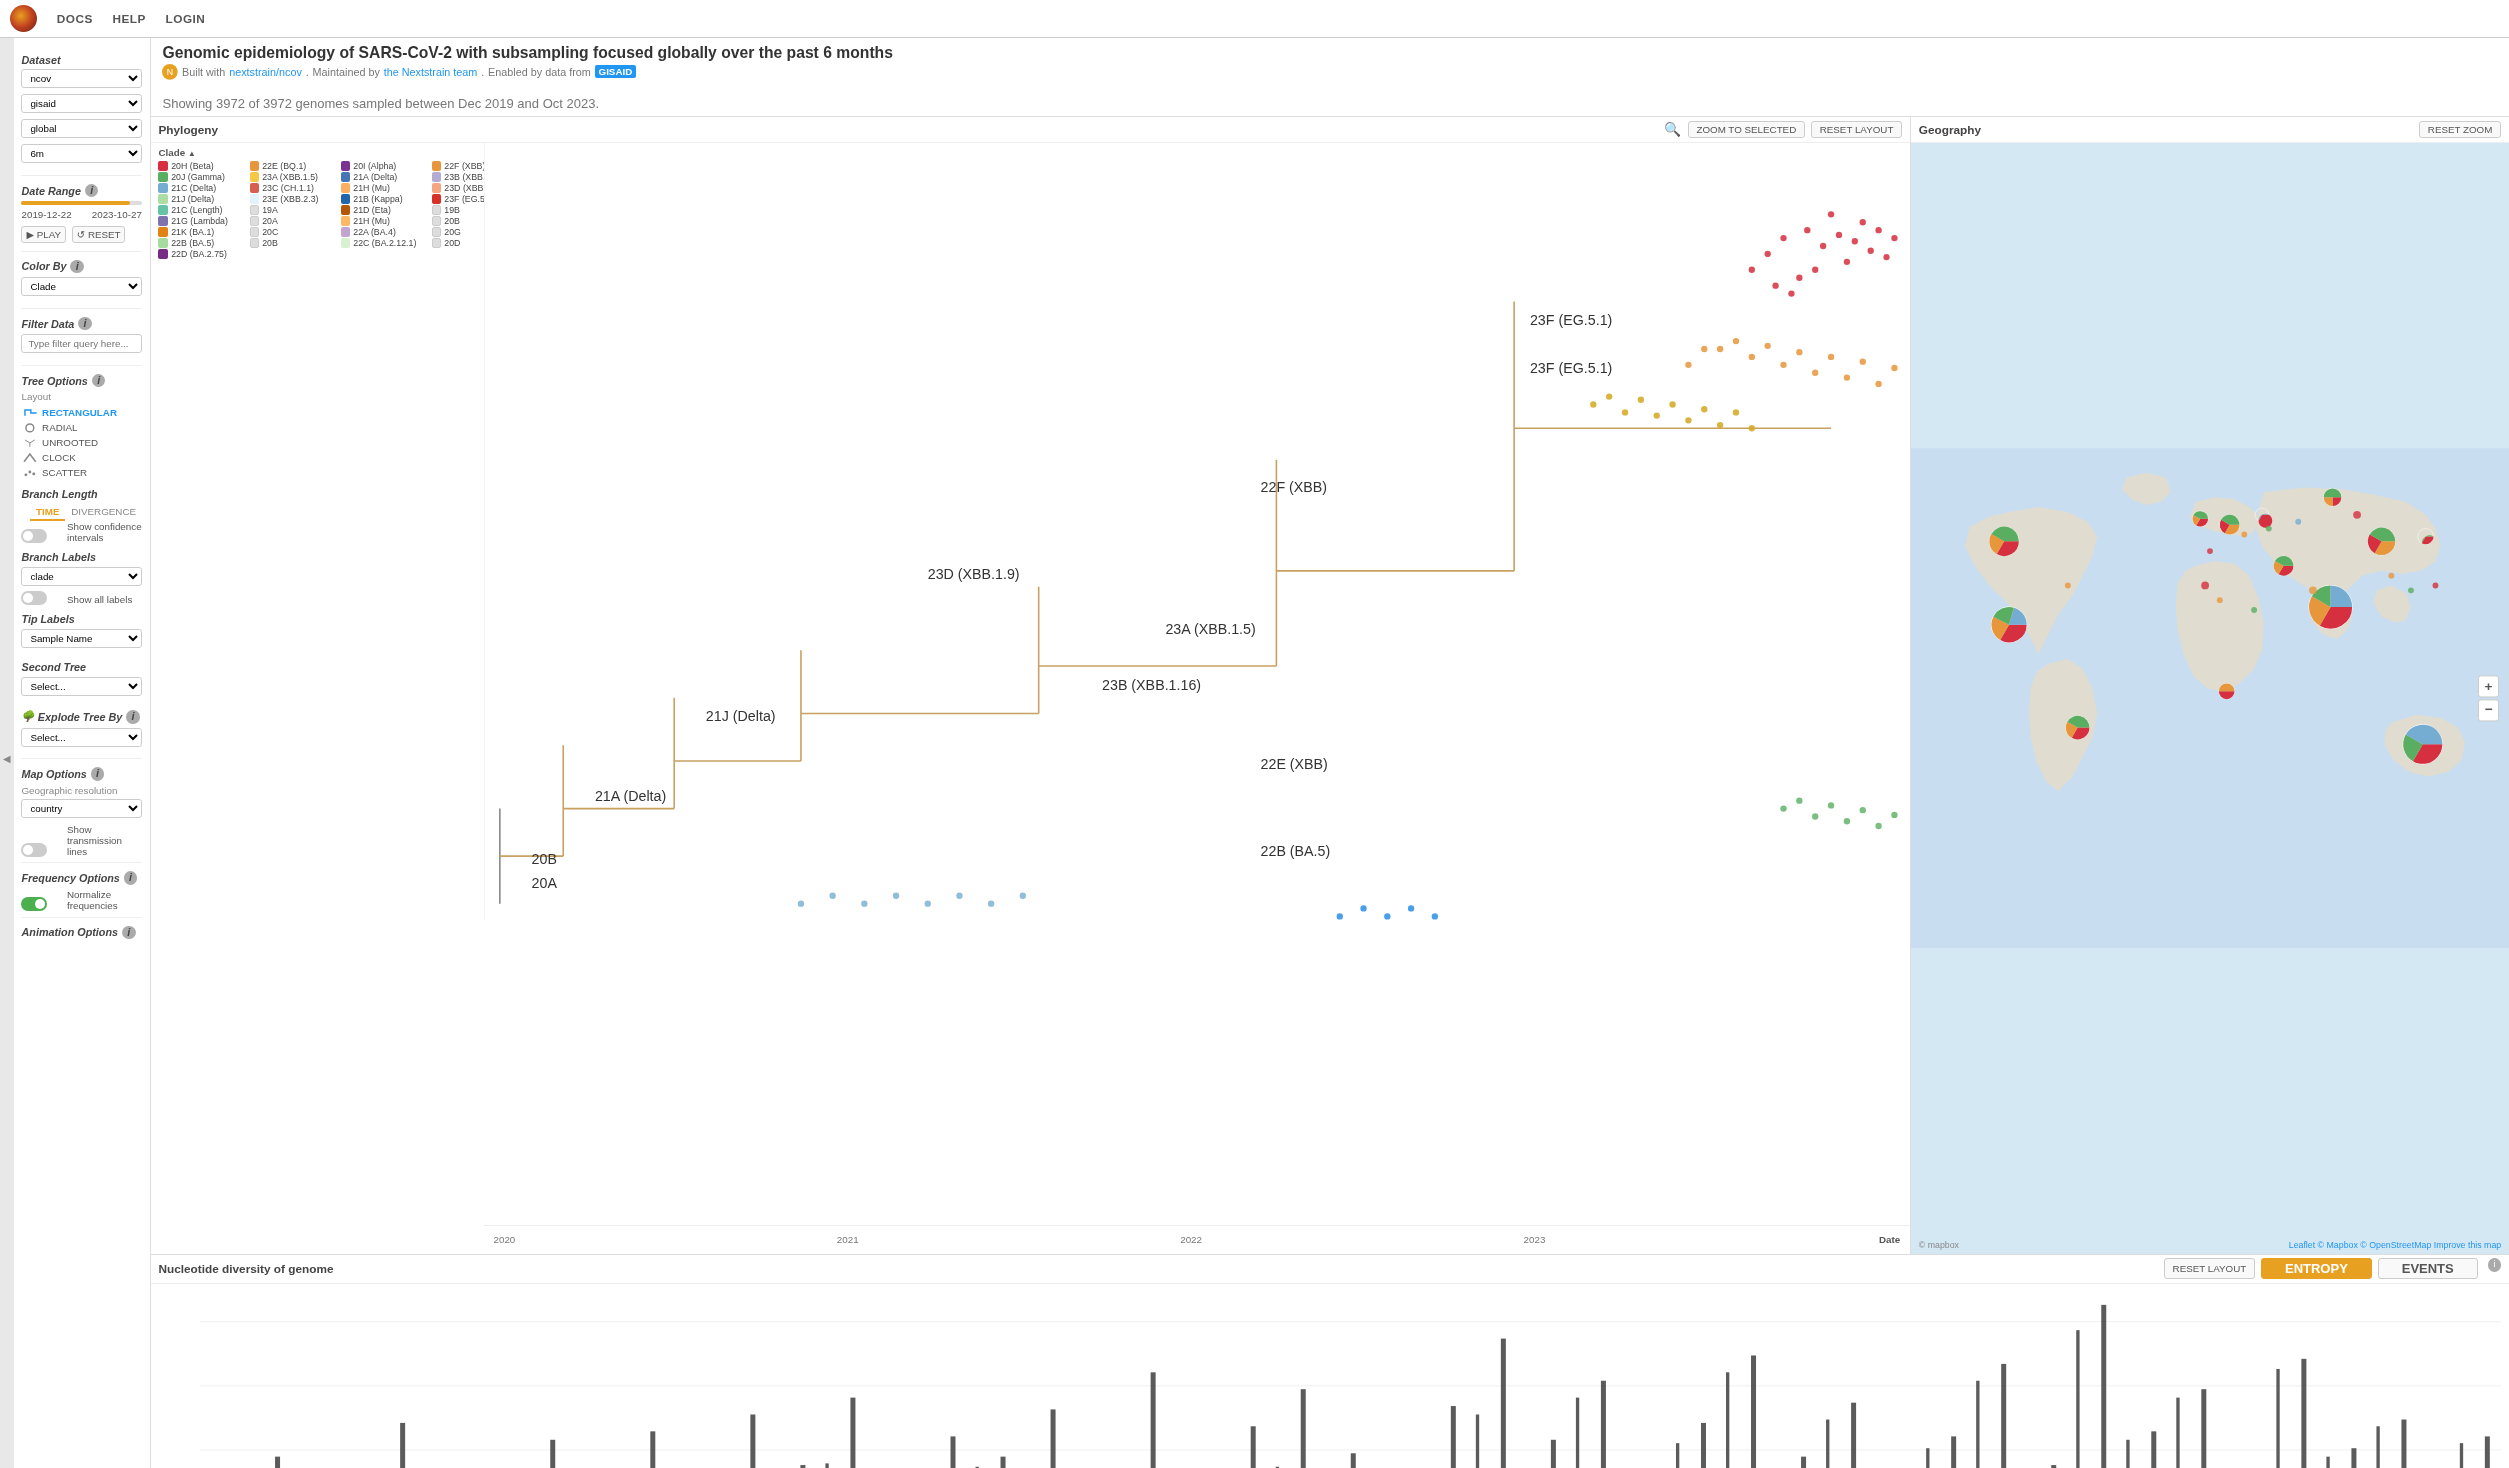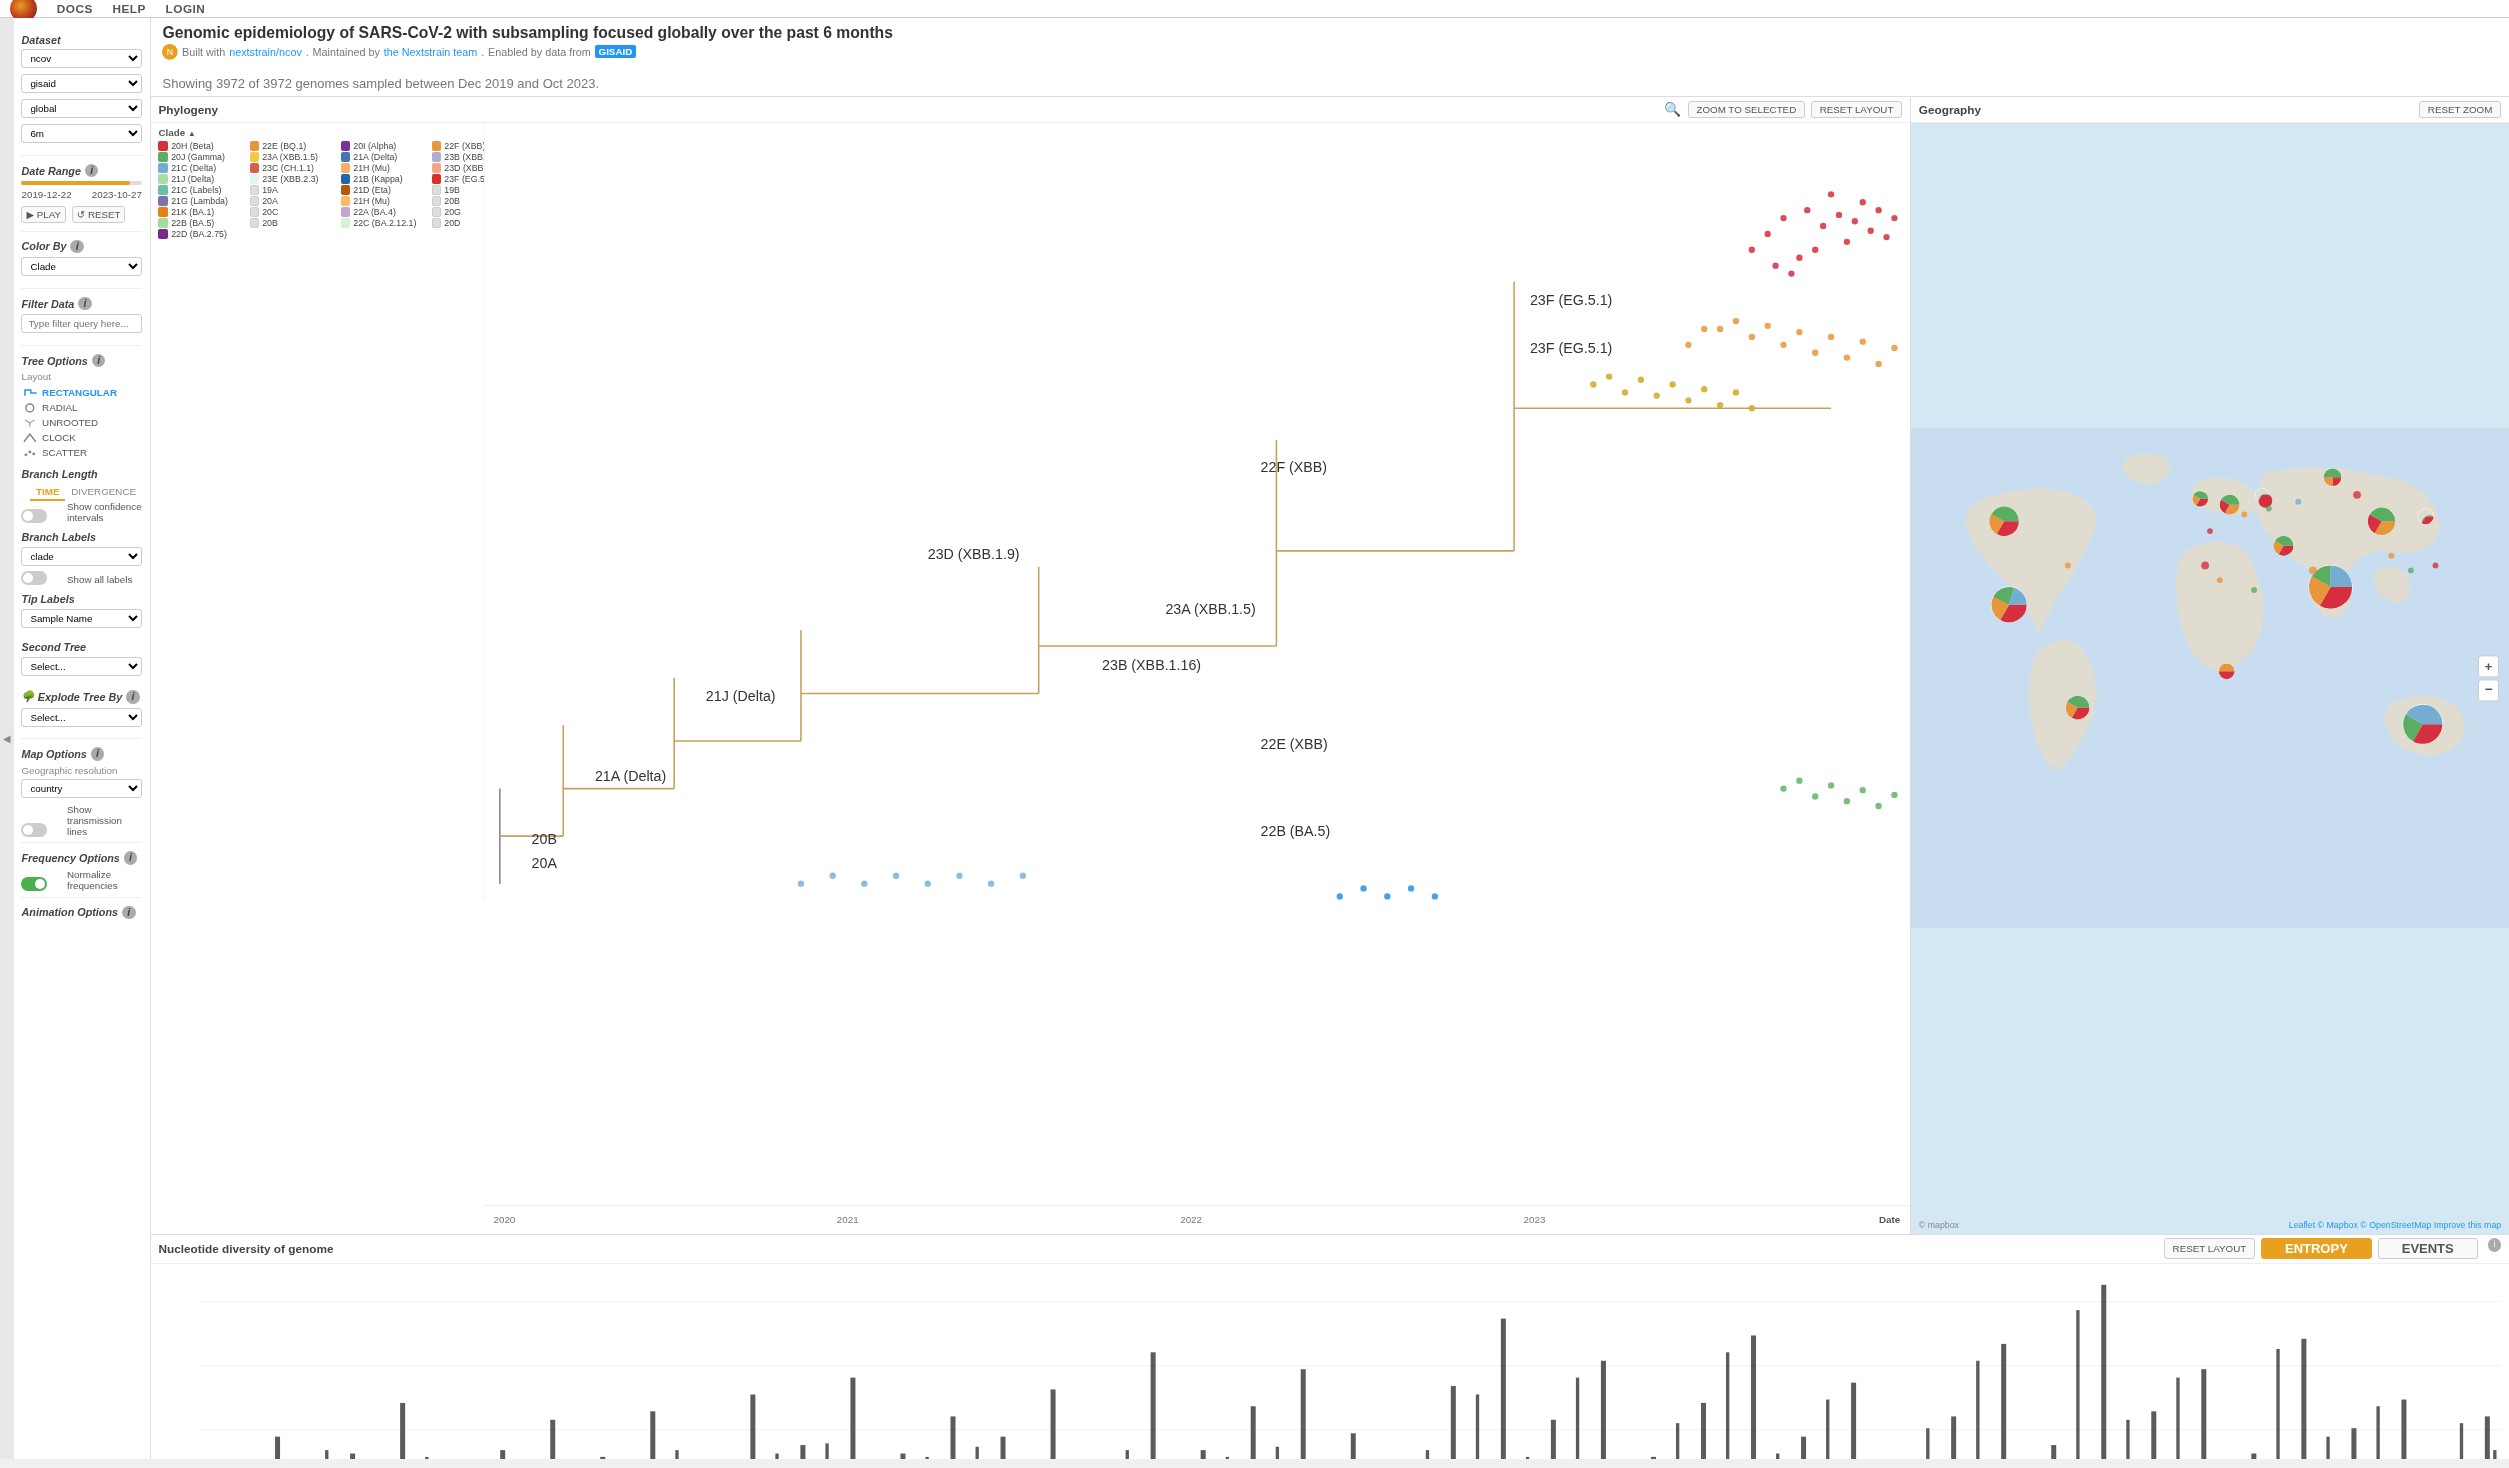--- a/index.html
+++ b/index.html
@@ -1,20 +1,20 @@
 <!DOCTYPE html>
 <html><head>
   <meta charset="utf-8">
   <style>
     * { box-sizing: border-box; margin: 0; padding: 0; }
     body { font-family: 'Arial', sans-serif; font-size: 11.8px; background: #f0f0f0; overflow: hidden; }
 
     
     #topbar {
-      display: flex; align-items: center; height: 18px;
+      display: flex; align-items: center; height: 38px;
       background: #fff; border-bottom: 1px solid #ccc;
       padding: 0 9.8px; gap: 19.6px;
     }
     #topbar .logo {
       width: 27.4px; height: 27.4px; border-radius: 50%;
       background: radial-gradient(circle at 40% 40%, #e8a020, #c04020 50%, #602010);
       flex-shrink: 0;
     }
     #topbar a { color: #555; text-decoration: none; font-size: 11.8px; font-weight: bold; letter-spacing: 0.5px; }
 
@@ -527,21 +527,21 @@
                 <div class="legend-item">
                   <div class="legend-color" style="background: rgb(33, 102, 172);"></div>
                   <span class="legend-text">21B (Kappa)</span>
                 </div>
                 <div class="legend-item">
                   <div class="legend-color" style="background: rgb(215, 48, 39);"></div>
                   <span class="legend-text">23F (EG.5.1)</span>
                 </div>
                 <div class="legend-item">
                   <div class="legend-color" style="background: rgb(102, 194, 165);"></div>
-                  <span class="legend-text">21C (Labels)</span>
+                  <span class="legend-text">21C (Length)</span>
                 </div>
                 <div class="legend-item">
                   <div class="legend-color" style="background: rgb(221, 221, 221); border: 1px solid rgb(204, 204, 204);"></div>
                   <span class="legend-text">19A</span>
                 </div>
                 <div class="legend-item">
                   <div class="legend-color" style="background: rgb(179, 88, 6);"></div>
                   <span class="legend-text">21D (Eta)</span>
                 </div>
                 <div class="legend-item">

